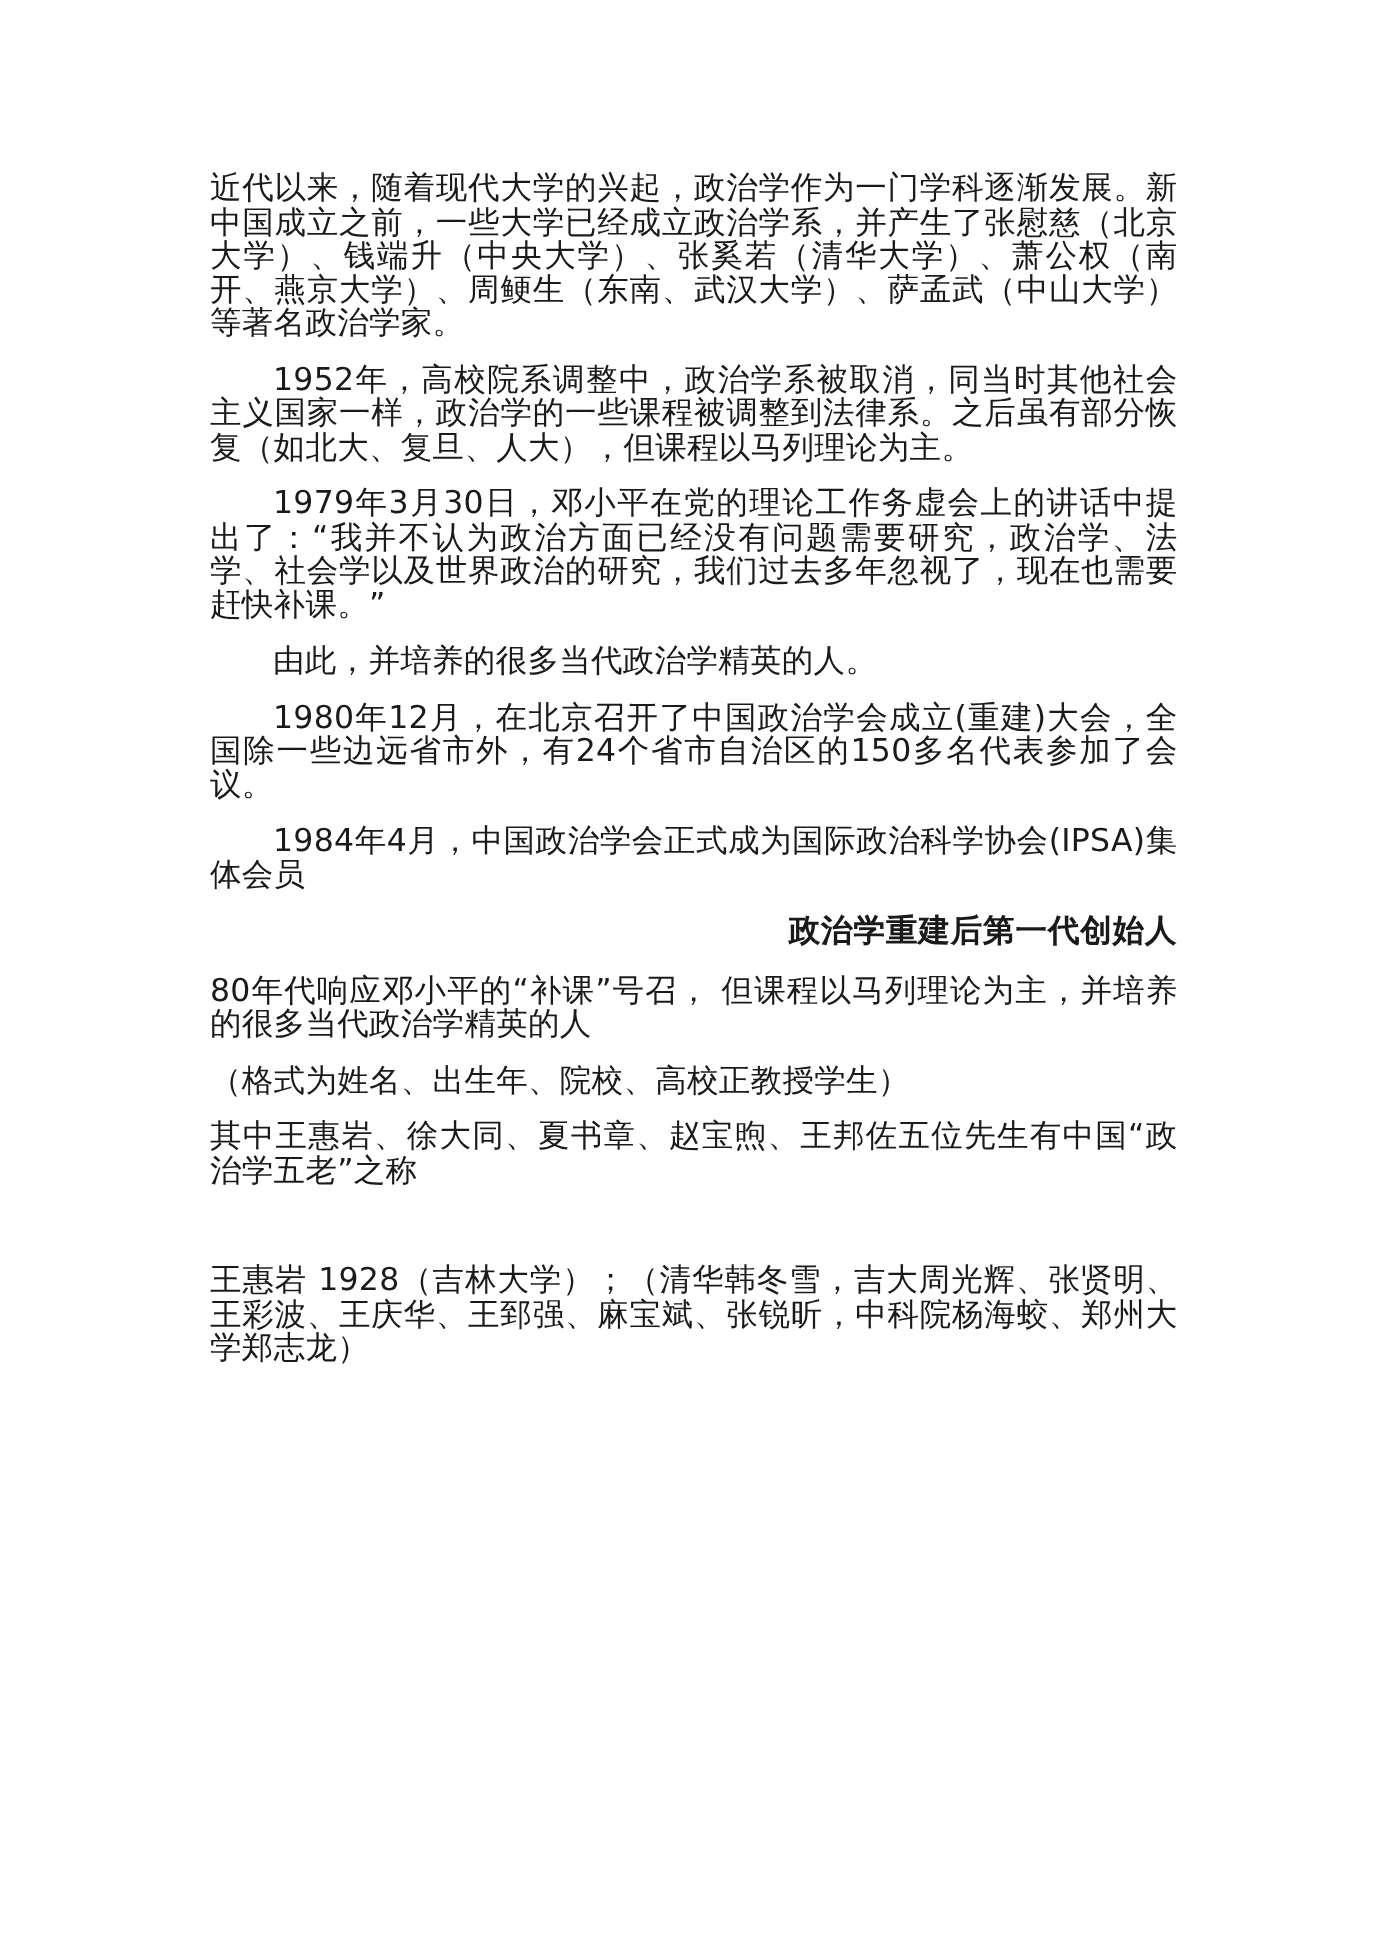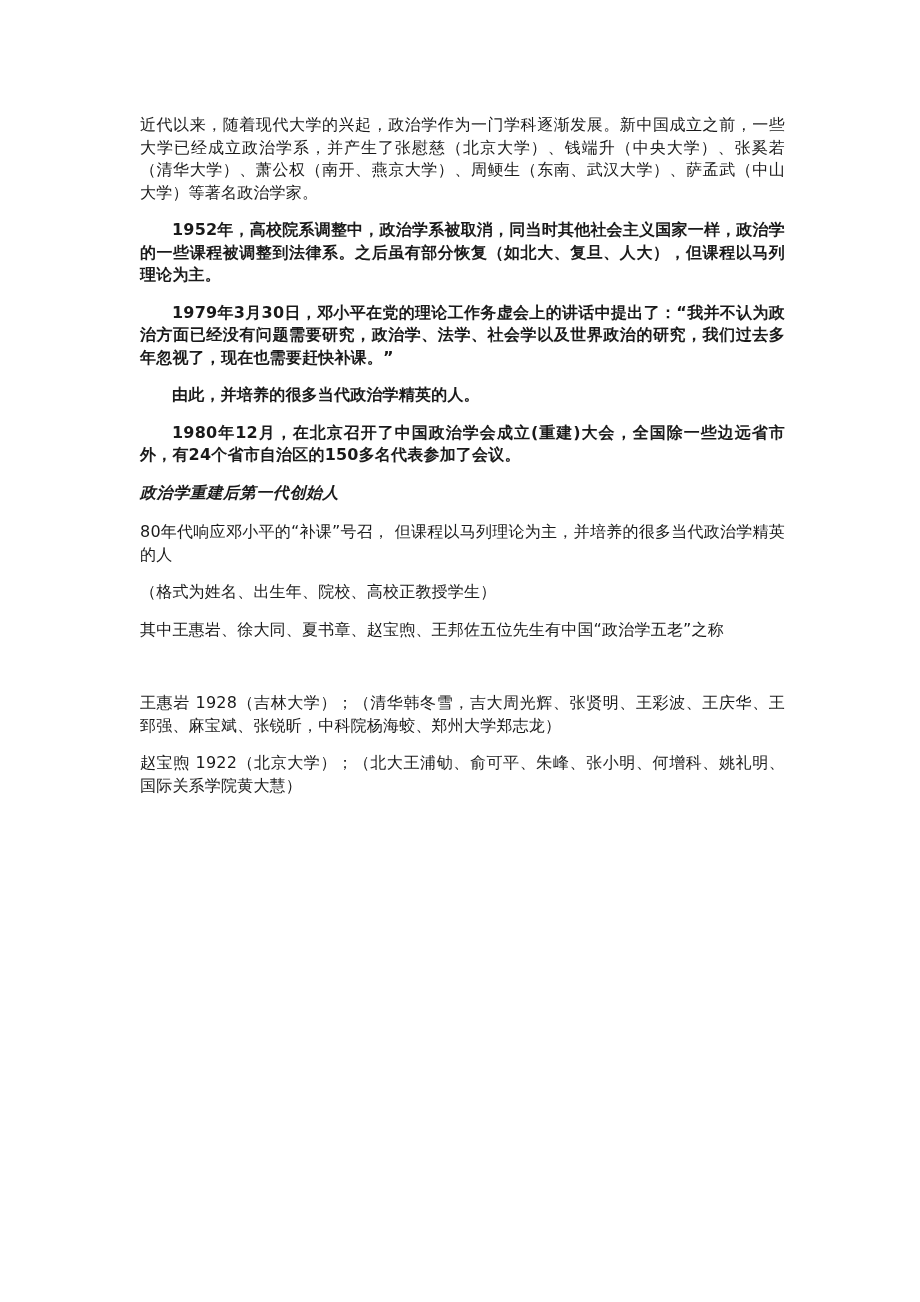--- a/index.html
+++ b/index.html
@@ -16,50 +16,49 @@
       font-family: "DejaVu Sans", "Liberation Sans", sans-serif;
     }
     .page {
       position: absolute;
       left: 140px;
       top: 114px;
       width: 645px;
     }
     p {
       margin: 0;
-      font-size: 16px;
+      font-size: 21px;
       line-height: 22.5px;
       letter-spacing: 0.2px;
       word-break: break-all;
       text-align: justify;
     }
-    .indent { text-indent: 2em; font-weight: bold; }
+    .indent { text-indent: 2em; }
     .gap { margin-bottom: 15px; }
     .heading {
-      text-align: left;
+      text-align: right;
       font-weight: bold;
       margin: 2px 0 17px 0;
       letter-spacing: 0.6px;
-      font-style: italic;
     }
     .spacer { height: 36px; }
   </style>
 </head>
 <body>
 
 <div class="page">
   <p class="gap">近代以来，随着现代大学的兴起，政治学作为一门学科逐渐发展。新中国成立之前，一些大学已经成立政治学系，并产生了张慰慈（北京大学）、钱端升（中央大学）、张奚若（清华大学）、萧公权（南开、燕京大学）、周鲠生（东南、武汉大学）、萨孟武（中山大学）等著名政治学家。</p>
   <p class="indent gap">1952年，高校院系调整中，政治学系被取消，同当时其他社会主义国家一样，政治学的一些课程被调整到法律系。之后虽有部分恢复（如北大、复旦、人大），但课程以马列理论为主。</p>
   <p class="indent gap">1979年3月30日，邓小平在党的理论工作务虚会上的讲话中提出了：“我并不认为政治方面已经没有问题需要研究，政治学、法学、社会学以及世界政治的研究，我们过去多年忽视了，现在也需要赶快补课。”</p>
   <p class="indent gap">由此，并培养的很多当代政治学精英的人。</p>
   <p class="indent gap">1980年12月，在北京召开了中国政治学会成立(重建)大会，全国除一些边远省市外，有24个省市自治区的150多名代表参加了会议。</p>
+  <p class="indent gap">1984年4月，中国政治学会正式成为国际政治科学协会(IPSA)集体会员</p>
 
   <p class="heading">政治学重建后第一代创始人</p>
 
   <p class="gap">80年代响应邓小平的“补课”号召， 但课程以马列理论为主，并培养的很多当代政治学精英的人</p>
   <p class="gap">（格式为姓名、出生年、院校、高校正教授学生）</p>
   <p class="gap">其中王惠岩、徐大同、夏书章、赵宝煦、王邦佐五位先生有中国“政治学五老”之称</p>
 
   <div class="spacer"></div>
 
   <p class="gap">王惠岩 1928（吉林大学）；（清华韩冬雪，吉大周光辉、张贤明、王彩波、王庆华、王郅强、麻宝斌、张锐昕，中科院杨海蛟、郑州大学郑志龙）</p>
-  <p class="gap">赵宝煦 1922（北京大学）；（北大王浦劬、俞可平、朱峰、张小明、何增科、姚礼明、国际关系学院黄大慧）</p>
 </div>
 
 </body></html>

